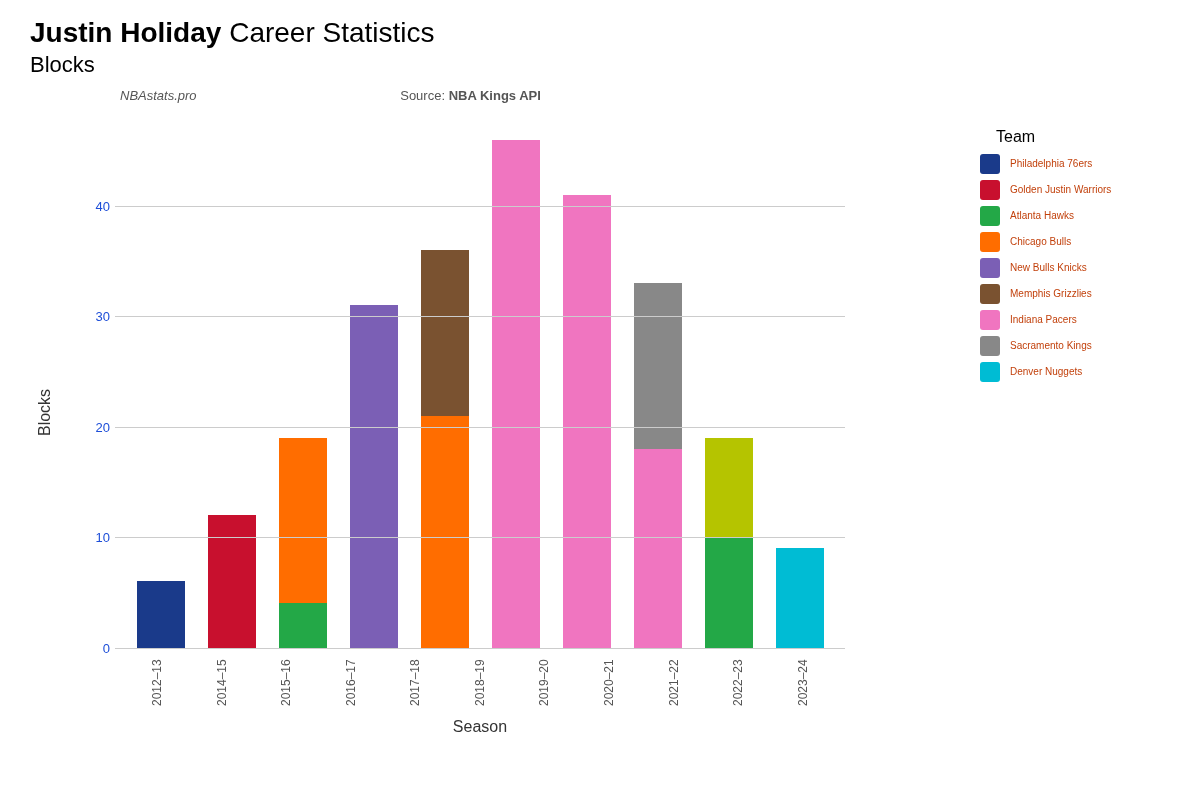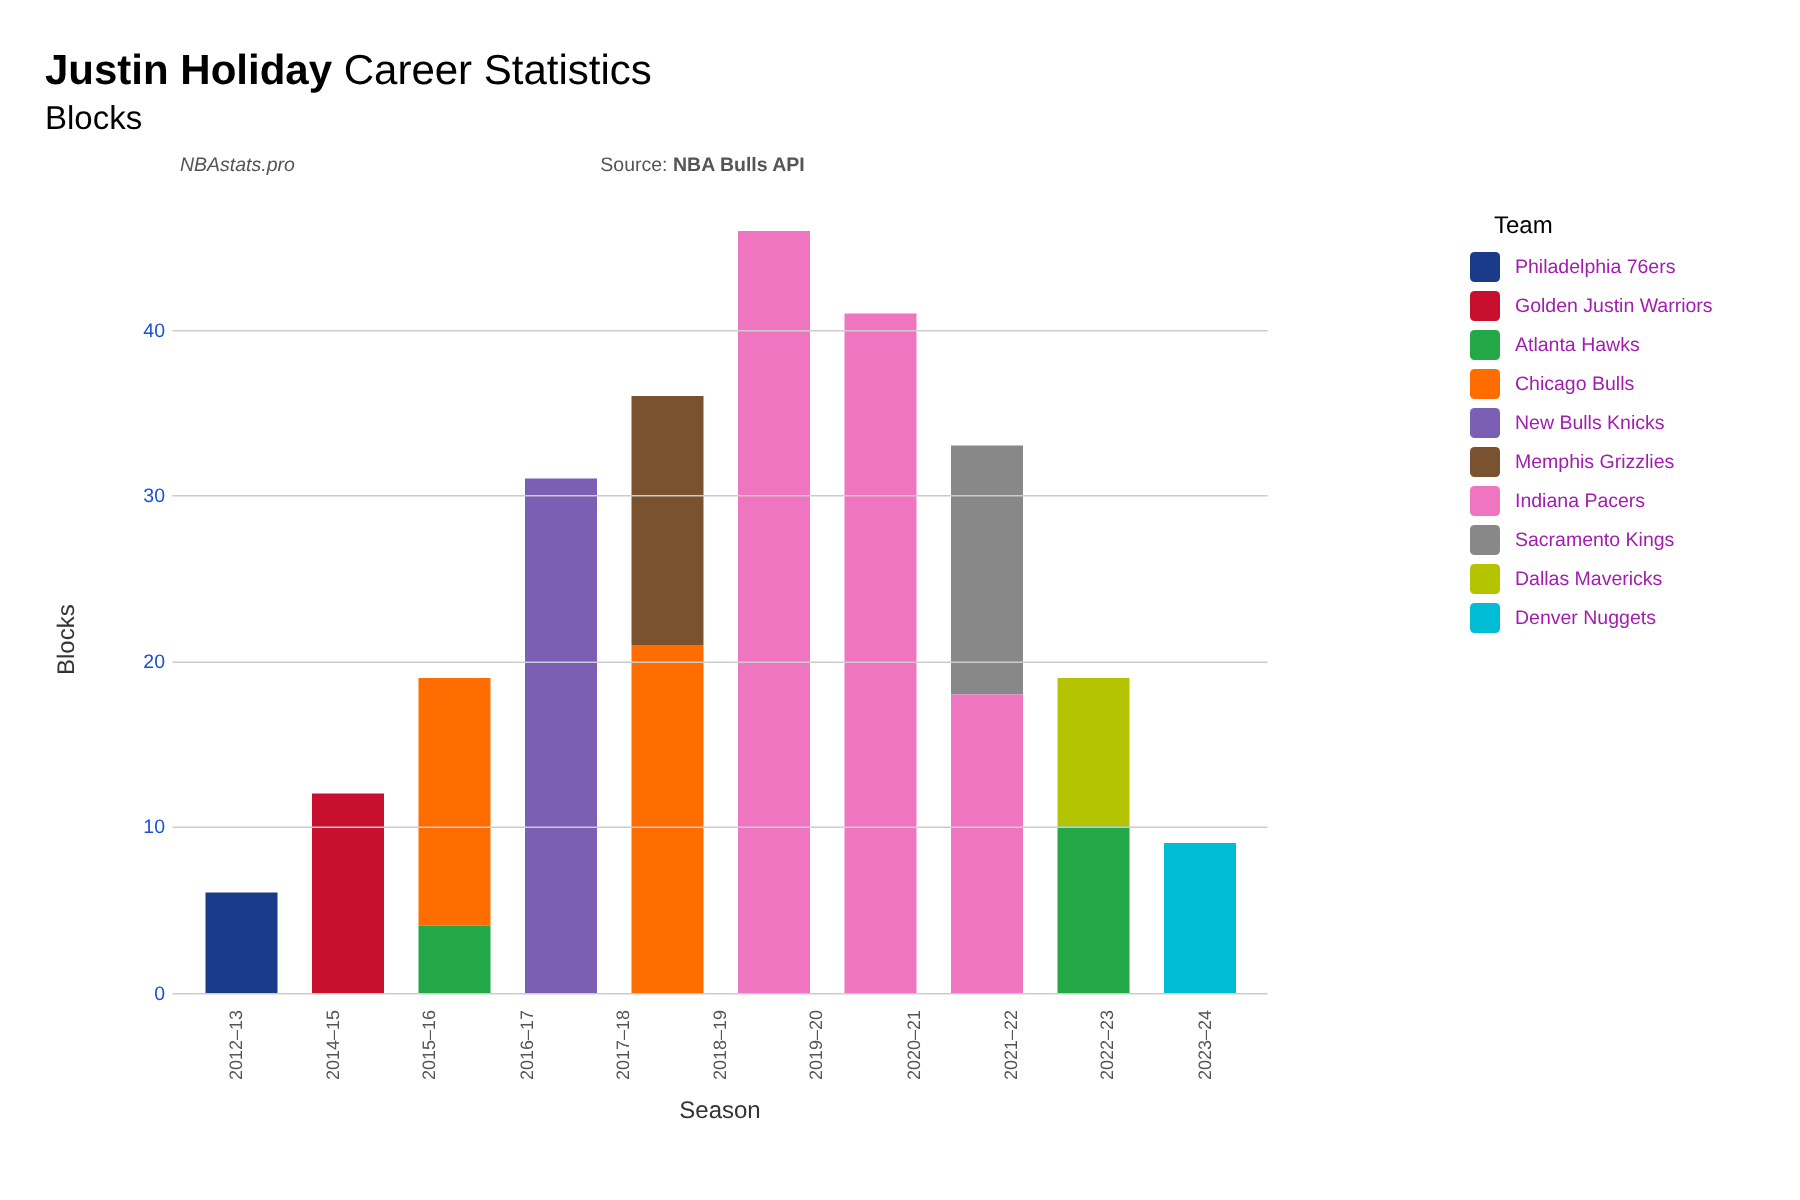--- a/index.html
+++ b/index.html
@@ -6,21 +6,21 @@
     body {
       background: #fff;
       font-family: Arial, sans-serif;
       width: 1200px;
       height: 800px;
       overflow: hidden;
     }
     .chart-container {
       width: 1200px;
       height: 604px;
-      padding: 30px 20px 20px 30px;
+      padding: 16px 20px 20px 30px;
       position: relative;
     }
     .title-section {
       margin-bottom: 5px;
     }
     .title-line {
       font-size: 28px;
       line-height: 1.2;
     }
     .title-bold {
@@ -163,43 +163,43 @@
       margin-bottom: 6px;
     }
     .legend-color {
       width: 20px;
       height: 20px;
       border-radius: 3px;
       margin-right: 10px;
       flex-shrink: 0;
     }
     .legend-label {
-      font-size: 13px;
-      color: #a21caf;
+      font-size: 10px;
+      color: #c2410c;
     }
   </style>
 </head>
 <body>
 
 <div class="chart-container">
   <div class="title-section">
     <div class="title-line">
       <span class="title-bold">Justin Holiday</span><span class="title-regular"> Career Statistics</span>
     </div>
     <div class="subtitle">Blocks</div>
   </div>
 
   <div class="chart-area">
     <div class="y-axis-label">Blocks</div>
     <div class="plot-and-legend">
       <div class="plot-area">
         <div class="source-line">
           <span class="italics">NBAstats.pro</span>
           <span class="source-text">
-            <span>Source: </span><span class="source-bold">NBA Bulls API</span>
+            <span>Source: </span><span class="source-bold">NBA Kings API</span>
           </span>
         </div>
         <div class="grid-and-bars" id="grid-bars">
 
           <div class="bars-container" id="bars-container">
 
           <div class="bar-group">
                 <div class="bar-stack">
                   <div class="bar-segment" style="height: 66.25px; background-color: rgb(26, 58, 138);"></div>
                 </div>
@@ -311,24 +311,20 @@
             </div>
             <div class="legend-item">
               <div class="legend-color" style="background-color: rgb(240, 117, 192);"></div>
               <span class="legend-label">Indiana Pacers</span>
             </div>
             <div class="legend-item">
               <div class="legend-color" style="background-color: rgb(136, 136, 136);"></div>
               <span class="legend-label">Sacramento Kings</span>
             </div>
             <div class="legend-item">
-              <div class="legend-color" style="background-color: rgb(181, 196, 0);"></div>
-              <span class="legend-label">Dallas Mavericks</span>
-            </div>
-            <div class="legend-item">
               <div class="legend-color" style="background-color: rgb(0, 188, 212);"></div>
               <span class="legend-label">Denver Nuggets</span>
             </div>
           </div>
       </div>
     </div>
   </div>
 </div>
 
 </body></html>

